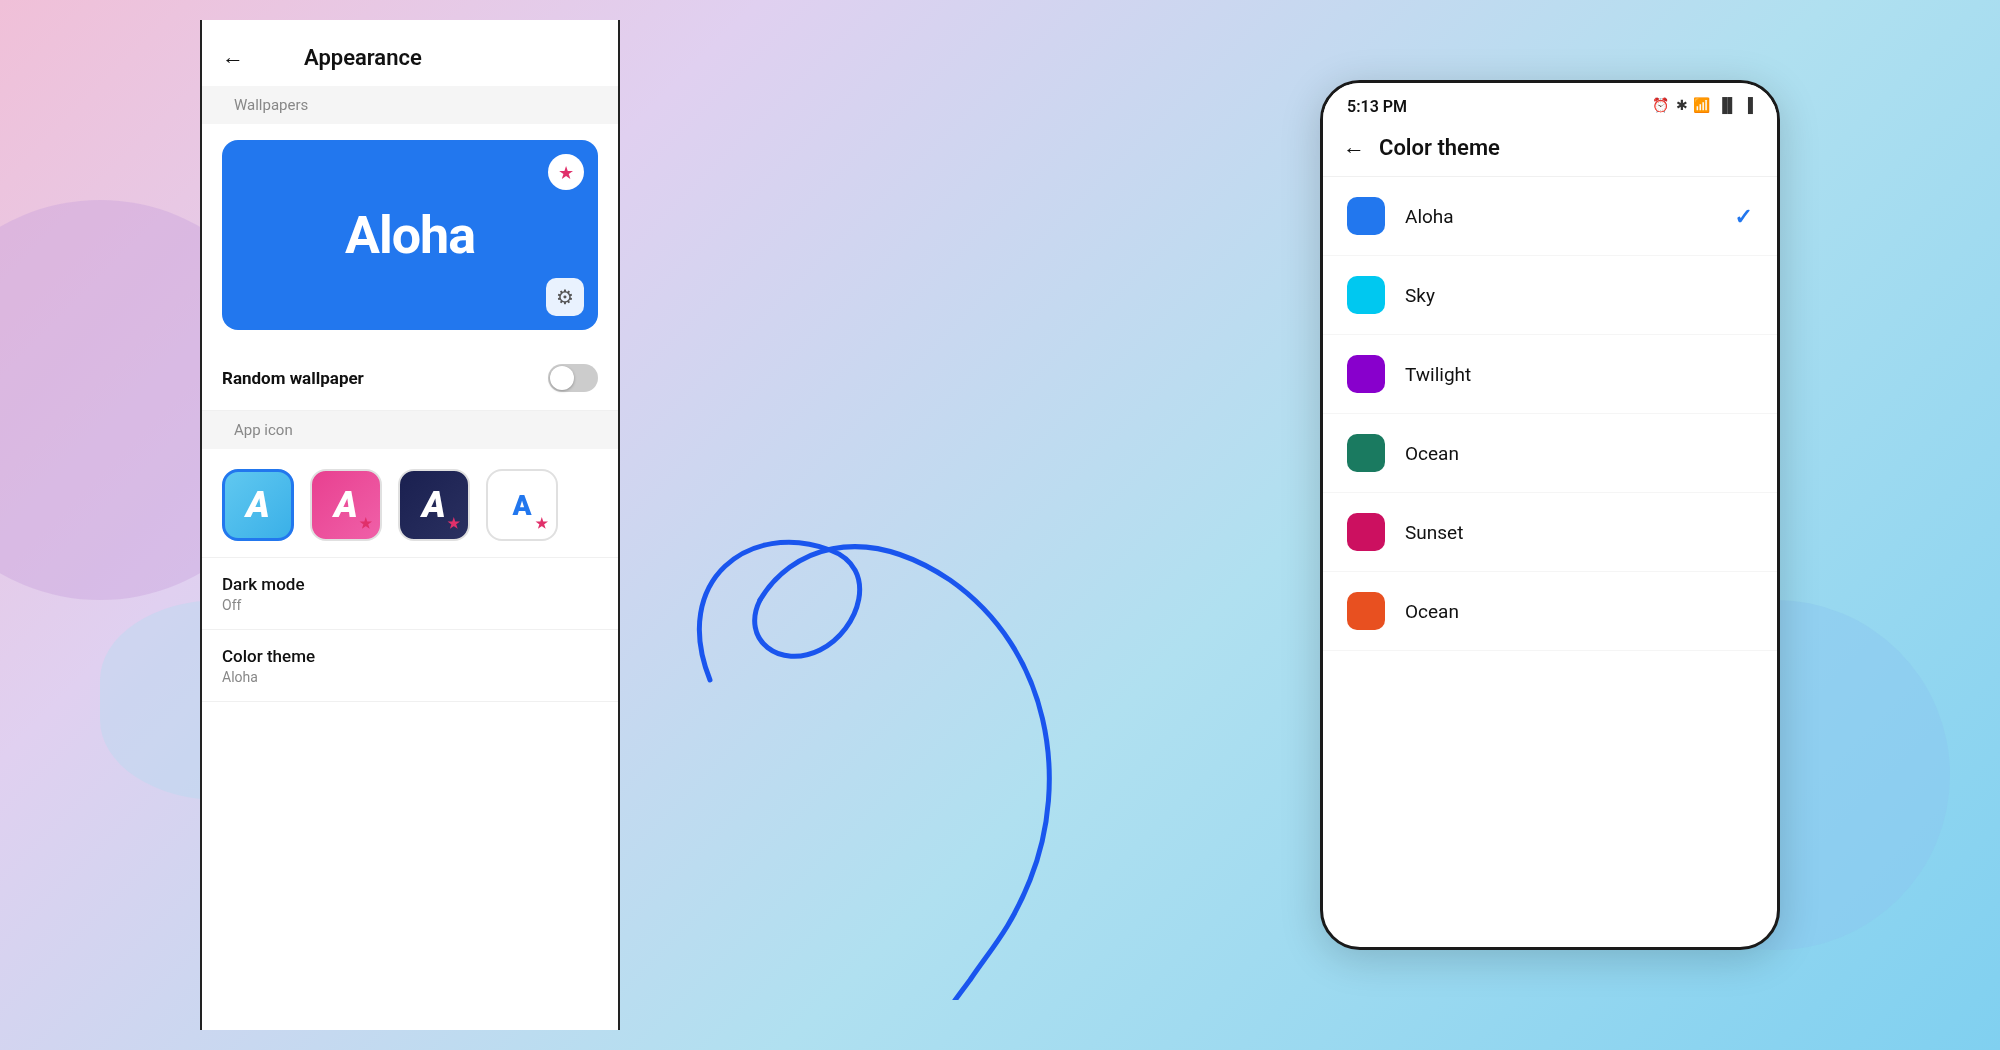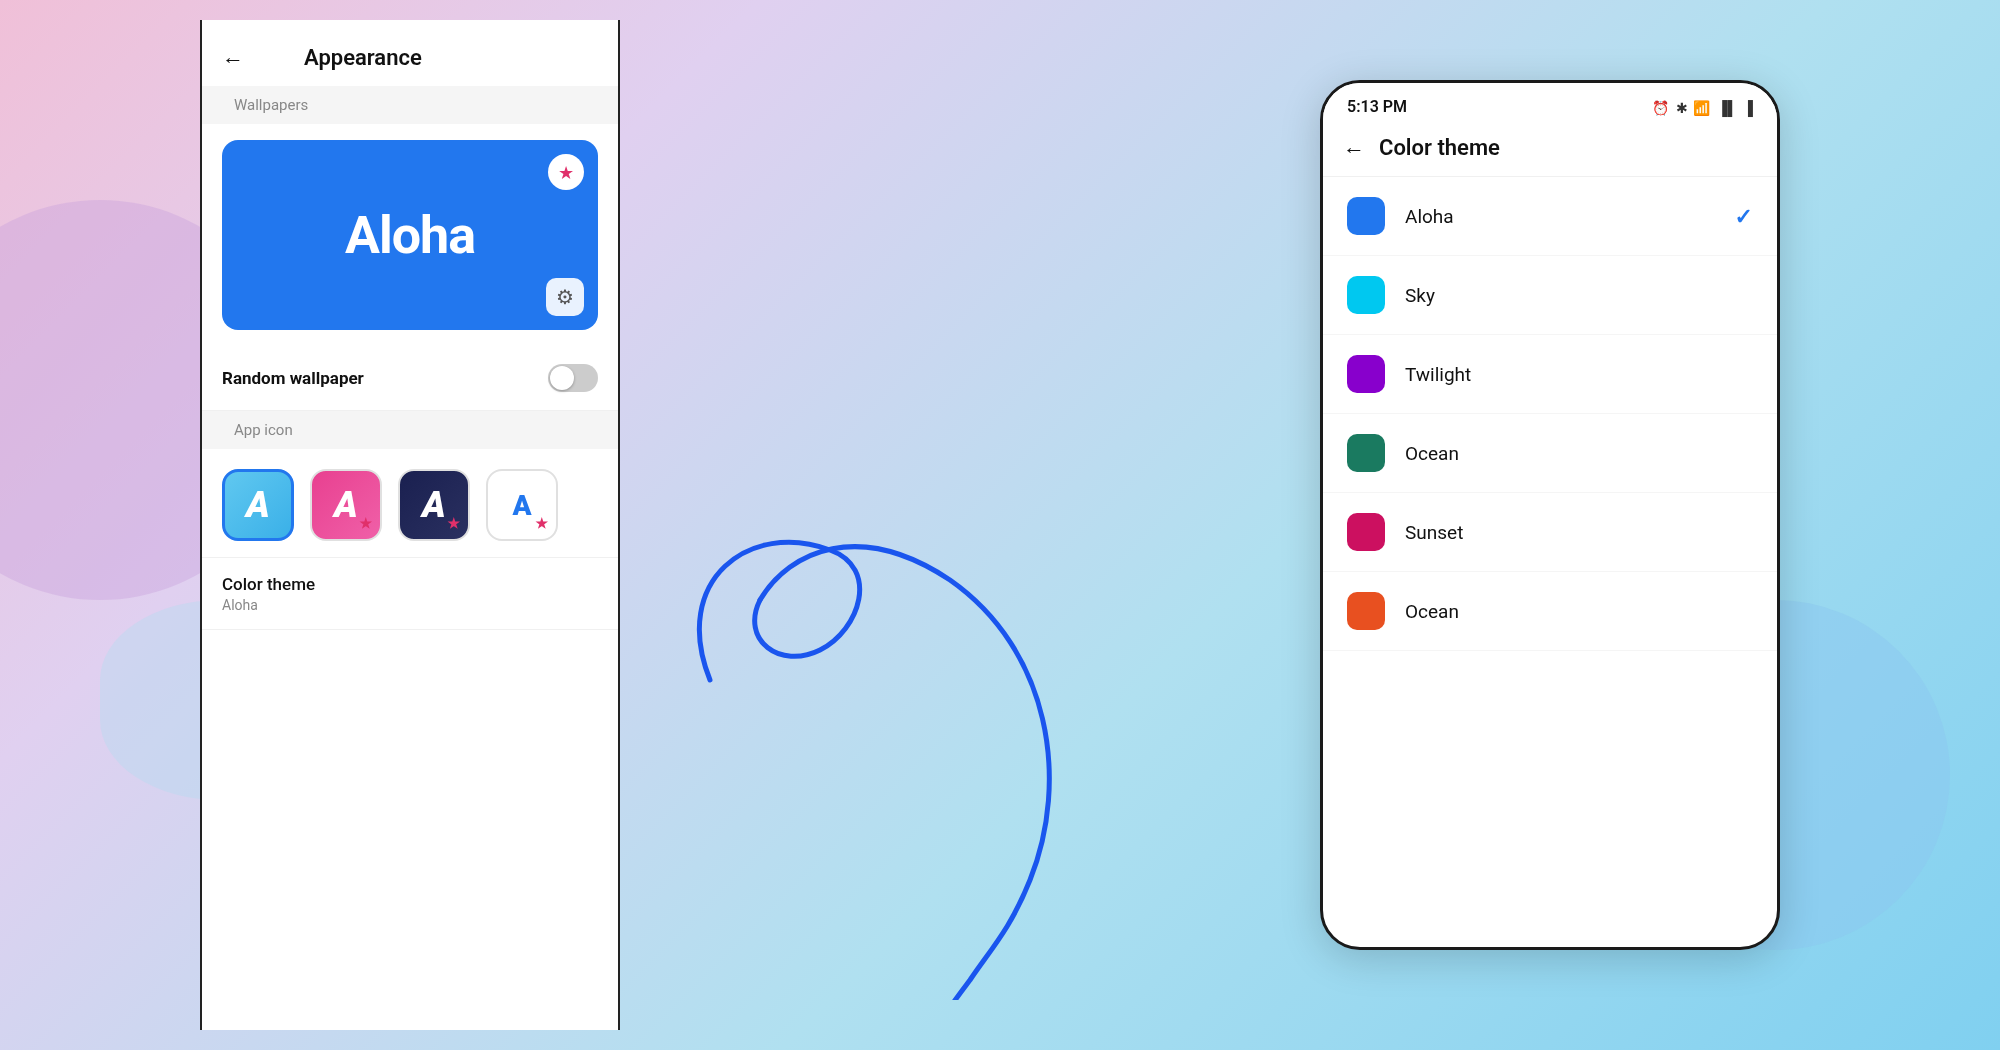--- a/index.html
+++ b/index.html
@@ -255,21 +255,21 @@
       height: 870px;
       background: #fff;
       border-radius: 40px;
       border: 3px solid #1a1a1a;
       overflow: hidden;
       box-shadow: 0 8px 40px rgba(0,0,0,0.18);
     }
 
     .phone-status-bar {
       display: flex;
-      align-items: flex-end;
+      align-items: flex-start;
       justify-content: space-between;
       padding: 14px 24px 8px 24px;
       background: #fff;
     }
 
     .status-time {
       font-size: 16px;
       font-weight: 600;
       color: #111;
     }
@@ -397,20 +397,24 @@
         <span class="icon-letter">A</span>
         <span class="star-badge">★</span>
       </div>
       <div class="app-icon app-icon-outline">
         <span class="icon-letter-sm">A</span>
         <span class="star-badge">★</span>
       </div>
     </div>
   </div>
 
+  <div class="nav-row">
+    <div class="nav-row-title">Dark mode</div>
+    <div class="nav-row-subtitle">Off</div>
+  </div>
 
   <div class="nav-row">
     <div class="nav-row-title">Color theme</div>
     <div class="nav-row-subtitle">Aloha</div>
   </div>
 </div>
 
 <div class="right-phone">
   <div class="phone-status-bar">
     <span class="status-time">5:13 PM</span>

